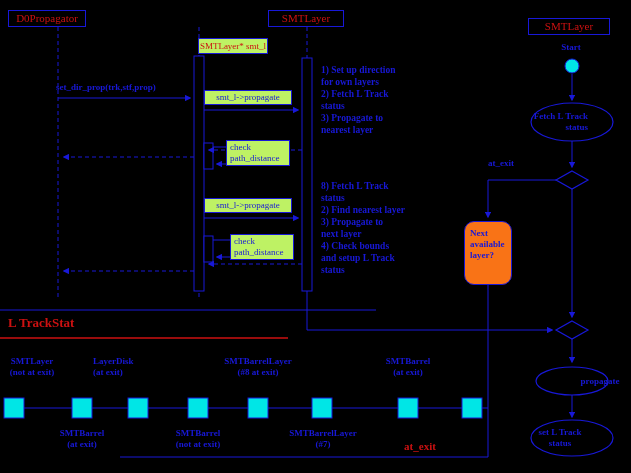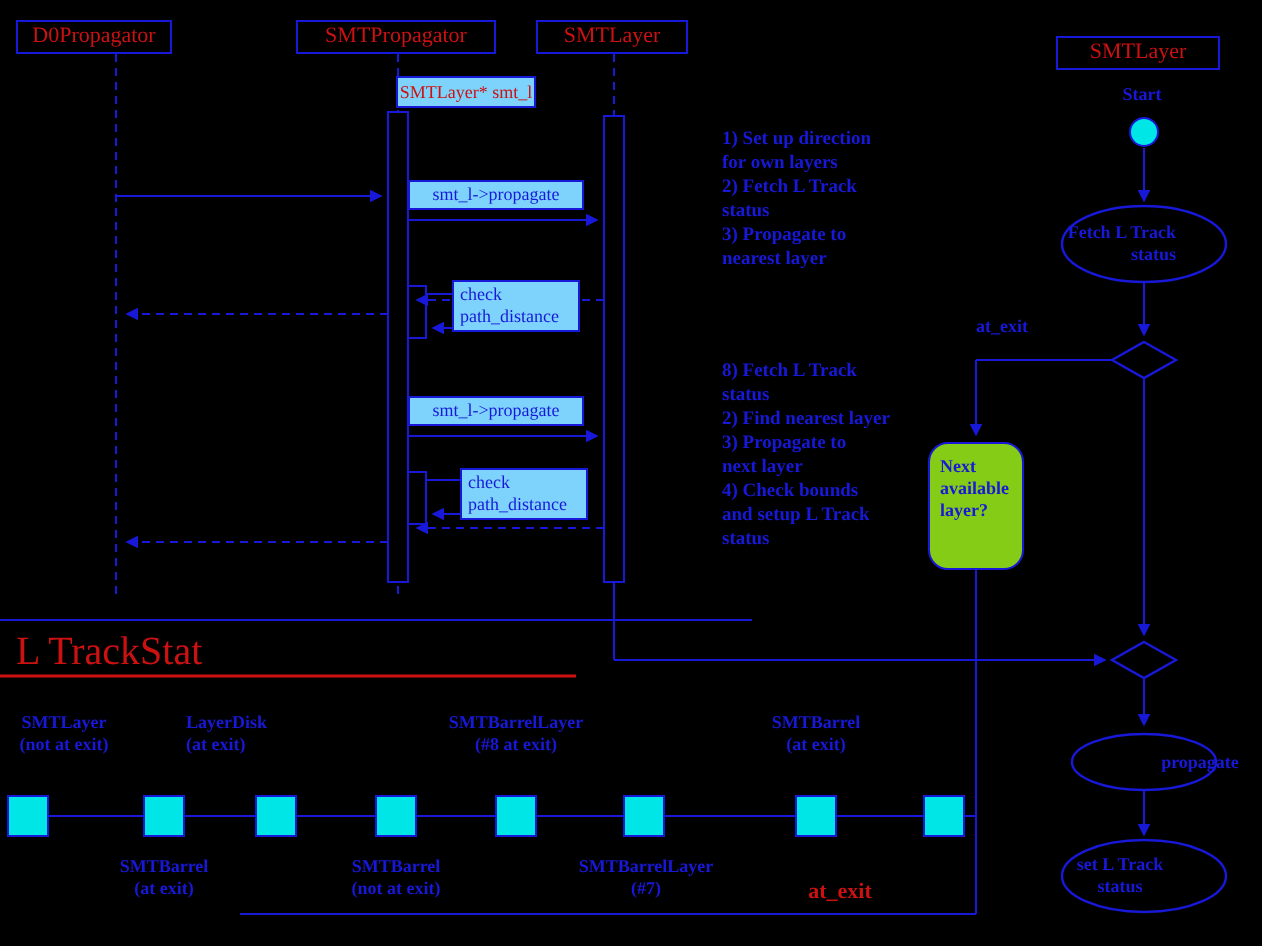--- a/index.html
+++ b/index.html
@@ -8,29 +8,29 @@
     position:relative; width:631px; height:473px;
     background:var(--background,#000);
     font-family:"Liberation Serif","DejaVu Serif",serif;
     overflow:hidden;
   }
   .abs { position:absolute; }
   .bt { color:var(--blue,#1818d8);font-weight:bold; }
   .rt { color:var(--red,#cc1111); }
   .pre { white-space:pre-line; }
   .small { font-size:9px; line-height:11px; }
-  .note { font-size:9.5px; line-height:12px;margin-left:40px; }
+  .note { font-size:9.5px; line-height:12px; }
   .actor {
     border:1px solid var(--blue,#1818d8); color:var(--red,#cc1111);
     background:#000; text-align:center; font-size:11px;
     height:17px; line-height:15px;
   }
   .lblbox {
     border:1px solid var(--blue,#1818d8); color:var(--blue,#1818d8);
-    background:#7dd3fc; font-size:9px; text-align:center;
+    background:#bef264; font-size:9px; text-align:center;
   }
   svg { position:absolute; left:0; top:0; }
   .ln { stroke:var(--blue,#1818d8); stroke-width:1; fill:none; }
   .dash { stroke-dasharray:4 3; }
   .box { fill:#000; stroke:var(--blue,#1818d8); stroke-width:1; }
   .shape { fill:#000; stroke:var(--blue,#1818d8); stroke-width:1.2; }
   .cy { fill:var(--cyan,#00e6e6); stroke:var(--blue,#1818d8); stroke-width:1; }
   .redln { stroke:var(--red,#cc1111); stroke-width:1.4; }
   .ah { fill:var(--blue,#1818d8); }
 </style>
@@ -113,25 +113,25 @@
       <rect class="cy" x="128" y="398" width="20" height="20"></rect>
       <rect class="cy" x="188" y="398" width="20" height="20"></rect>
       <rect class="cy" x="248" y="398" width="20" height="20"></rect>
       <rect class="cy" x="312" y="398" width="20" height="20"></rect>
       <rect class="cy" x="398" y="398" width="20" height="20"></rect>
       <rect class="cy" x="462" y="398" width="20" height="20"></rect>
     </g>
   </svg>
 
   <div class="abs actor" style="left:8px;top:10px;width:78px">D0Propagator</div>
-  <div class="abs actor" style="left:148px;top:10px;width:100px">SMTPropagator</div>
   <div class="abs actor" style="left:268px;top:10px;width:76px">SMTLayer</div>
 
   <div class="abs lblbox" style="left:198px;top:38px;width:70px;height:16px;line-height:14px;color:var(--red,#cc1111)">SMTLayer* smt_l</div>
 
+  <div class="abs bt small" style="left:56px;top:82px;width:142px">set_dir_prop(trk,stf,prop)</div>
   <div class="abs lblbox" style="left:204px;top:90px;width:88px;height:15px;line-height:13px">smt_l-&gt;propagate</div>
   <div class="abs lblbox pre" style="left:226px;top:140px;width:64px;line-height:11px;text-align:left;padding:1px 3px">check
 path_distance</div>
   <div class="abs lblbox" style="left:204px;top:198px;width:88px;height:15px;line-height:13px">smt_l-&gt;propagate</div>
   <div class="abs lblbox pre" style="left:230px;top:234px;width:64px;line-height:11px;text-align:left;padding:1px 3px">check
 path_distance</div>
 
   <div class="abs bt note pre" style="left:321px;top:64px;width:112px">1) Set up direction
     for own layers
 2) Fetch L Track
@@ -145,29 +145,29 @@
     next layer
 4) Check bounds
     and setup L Track
     status</div>
 
   <div class="abs actor" style="left:528px;top:18px;width:82px">SMTLayer</div>
   <div class="abs bt small" style="left:548px;top:42px;width:46px;text-align:center">Start</div>
   <div class="abs bt small pre" style="left:504px;top:111px;width:84px;text-align:right">Fetch L Track
 status</div>
   <div class="abs bt small" style="left:474px;top:158px;width:54px;text-align:center">at_exit</div>
-  <div class="abs bt small pre" style="left:464px;top:221px;width:48px;height:64px;border:1px solid var(--blue,#1818d8);border-radius:10px;background:#84cc16;padding:6px 16px 0 5px;text-align:left">Next
+  <div class="abs bt small pre" style="left:464px;top:221px;width:48px;height:64px;border:1px solid var(--blue,#1818d8);border-radius:10px;background:#f97316;padding:6px 16px 0 5px;text-align:left">Next
 available
 layer?</div>
   <div class="abs bt small" style="left:562px;top:376px;width:76px;text-align:center">propagate</div>
   <div class="abs bt small pre" style="left:518px;top:427px;width:84px;text-align:center">set L Track
 status</div>
 
   <div class="abs" style="left:8px;top:315px;display:flex;align-items:baseline;gap:7px">
-    <span class="rt" style="font-size:20px;font-weight:normal">L TrackStat</span>
+    <span class="rt" style="font-size:13px;font-weight:bold">L TrackStat</span>
   </div>
 
   <div class="abs bt small pre" style="left:0px;top:356px;width:64px;text-align:center">SMTLayer
 (not at exit)</div>
   <div class="abs bt small pre" style="left:93px;top:356px;width:90px;text-align:left">LayerDisk
 (at exit)</div>
   <div class="abs bt small pre" style="left:210px;top:356px;width:96px;text-align:center">SMTBarrelLayer
 (#8 at exit)</div>
   <div class="abs bt small pre" style="left:363px;top:356px;width:90px;text-align:center">SMTBarrel
 (at exit)</div>

